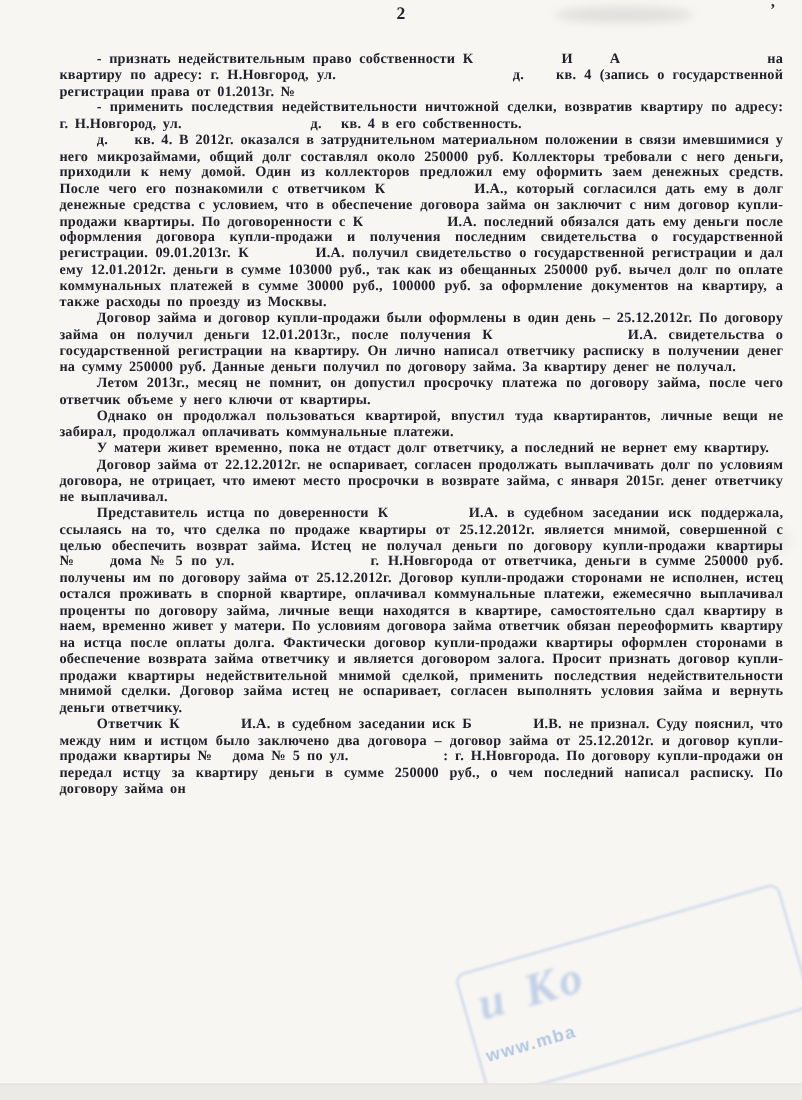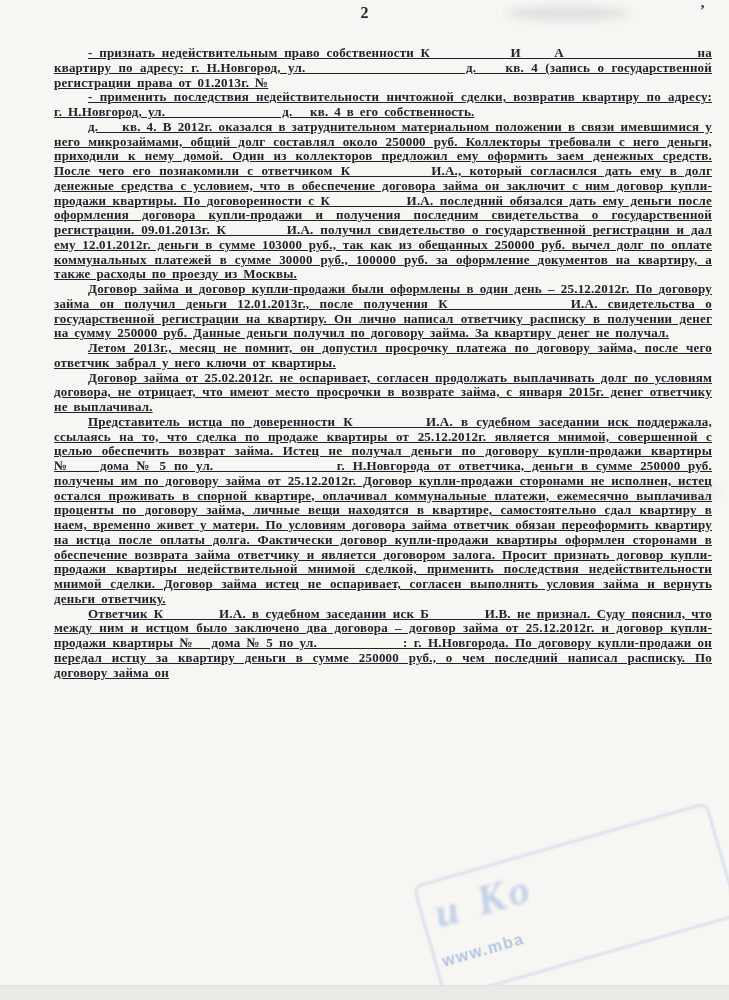--- a/index.html
+++ b/index.html
@@ -17,21 +17,21 @@
     color:#23232d;
   }
   .text-block{
     position:absolute;left:54px;top:46px;width:658px;
     font-weight:bold;
     font-size:13px;line-height:14.75px;
     letter-spacing:0.2px;word-spacing:2.4px;
     color:#22222c;
     text-align:justify;
   }
-  .text-block p{margin:0;text-indent:34px;text-decoration:underline;}
+  .text-block p{margin:0;text-indent:34px;}
   
   .smudge-top{
     position:absolute;left:505px;top:6px;width:125px;height:15px;
     background:rgba(140,140,138,0.20);
     border-radius:50%;
     filter:blur(4px);
   }
   .smudge-mid{
     position:absolute;left:660px;top:478px;width:60px;height:26px;
     background:rgba(150,150,148,0.10);
@@ -86,22 +86,24 @@
 
   <div class="smudge-top"></div>
   <div class="smudge-mid"></div>
   <div class="corner-mark">’</div>
 
   <div class="text-block">
     <p>- признать недействительным право собственности К&nbsp;&nbsp;&nbsp;&nbsp;&nbsp;&nbsp;&nbsp;&nbsp;&nbsp;&nbsp;&nbsp;&nbsp;И&nbsp;&nbsp;&nbsp;&nbsp;&nbsp;А&nbsp;&nbsp;&nbsp;&nbsp;&nbsp;&nbsp;&nbsp;&nbsp;&nbsp;&nbsp;&nbsp;&nbsp;&nbsp;&nbsp;&nbsp;&nbsp;&nbsp;&nbsp;&nbsp;&nbsp;на квартиру по адресу: г. Н.Новгород, ул.&nbsp;&nbsp;&nbsp;&nbsp;&nbsp;&nbsp;&nbsp;&nbsp;&nbsp;&nbsp;&nbsp;&nbsp;&nbsp;&nbsp;&nbsp;&nbsp;&nbsp;&nbsp;&nbsp;&nbsp;&nbsp;&nbsp;д.&nbsp;&nbsp;&nbsp;&nbsp;кв. 4 (запись о государственной регистрации права от 01.2013г. №</p>
     <p>- применить последствия недействительности ничтожной сделки, возвратив квартиру по адресу: г. Н.Новгород, ул.&nbsp;&nbsp;&nbsp;&nbsp;&nbsp;&nbsp;&nbsp;&nbsp;&nbsp;&nbsp;&nbsp;&nbsp;&nbsp;&nbsp;&nbsp;&nbsp;&nbsp;&nbsp;&nbsp;&nbsp;д.&nbsp;&nbsp;&nbsp;кв. 4 в его собственность.</p>
     <p>д.&nbsp;&nbsp;&nbsp;&nbsp;кв. 4. В 2012г. оказался в затруднительном материальном положении в связи имевшимися у него микрозаймами, общий долг составлял около 250000 руб. Коллекторы требовали с него деньги, приходили к нему домой. Один из коллекторов предложил ему оформить заем денежных средств. После чего его познакомили с ответчиком К&nbsp;&nbsp;&nbsp;&nbsp;&nbsp;&nbsp;&nbsp;&nbsp;&nbsp;&nbsp;И.А., который согласился дать ему в долг денежные средства с условием, что в обеспечение договора займа он заключит с ним договор купли-продажи квартиры. По договоренности с К&nbsp;&nbsp;&nbsp;&nbsp;&nbsp;&nbsp;&nbsp;&nbsp;&nbsp;&nbsp;&nbsp;&nbsp;И.А. последний обязался дать ему деньги после оформления договора купли-продажи и получения последним свидетельства о государственной регистрации. 09.01.2013г. К&nbsp;&nbsp;&nbsp;&nbsp;&nbsp;&nbsp;&nbsp;&nbsp;&nbsp;И.А. получил свидетельство о государственной регистрации и дал ему 12.01.2012г. деньги в сумме 103000 руб., так как из обещанных 250000 руб. вычел долг по оплате коммунальных платежей в сумме 30000 руб., 100000 руб. за оформление документов на квартиру, а также расходы по проезду из Москвы.</p>
     <p>Договор займа и договор купли-продажи были оформлены в один день – 25.12.2012г.  По договору займа он получил деньги 12.01.2013г., после получения К&nbsp;&nbsp;&nbsp;&nbsp;&nbsp;&nbsp;&nbsp;&nbsp;&nbsp;&nbsp;&nbsp;&nbsp;И.А. свидетельства о государственной регистрации на квартиру.  Он лично написал ответчику расписку в получении денег на сумму 250000 руб. Данные деньги получил по договору займа. За квартиру денег не получал.</p>
-    <p>Летом 2013г.,  месяц не помнит,  он допустил  просрочку платежа по договору займа, после чего ответчик забрал у него ключи от  квартиры.</p>
-    <p>Договор займа от 25.02.2012г. не оспаривает, согласен продолжать выплачивать долг по условиям договора, не отрицает, что имеют место просрочки в возврате займа, с января 2015г. денег  ответчику не выплачивал.</p>
+    <p>Летом 2013г.,  месяц не помнит,  он допустил  просрочку платежа по договору займа, после чего ответчик объеме у него ключи от  квартиры.</p>
+    <p>Однако он продолжал пользоваться квартирой, впустил туда квартирантов, личные вещи не забирал, продолжал оплачивать коммунальные платежи.</p>
+    <p>У матери живет временно, пока не отдаст долг ответчику, а  последний не вернет ему квартиру.</p>
+    <p>Договор займа от 22.12.2012г. не оспаривает, согласен продолжать выплачивать долг по условиям договора, не отрицает, что имеют место просрочки в возврате займа, с января 2015г. денег  ответчику не выплачивал.</p>
     <p>Представитель истца по доверенности К&nbsp;&nbsp;&nbsp;&nbsp;&nbsp;&nbsp;&nbsp;&nbsp;&nbsp;И.А. в судебном заседании иск поддержала, ссылаясь на то, что сделка по продаже квартиры от 25.12.2012г. является мнимой, совершенной с целью обеспечить возврат займа. Истец не получал деньги по договору купли-продажи квартиры №&nbsp;&nbsp;&nbsp;&nbsp;дома № 5 по ул.&nbsp;&nbsp;&nbsp;&nbsp;&nbsp;&nbsp;&nbsp;&nbsp;&nbsp;&nbsp;&nbsp;&nbsp;&nbsp;&nbsp;&nbsp;&nbsp;г. Н.Новгорода от ответчика, деньги в сумме 250000 руб. получены им по договору займа от 25.12.2012г.  Договор купли-продажи сторонами не исполнен, истец остался проживать в спорной квартире, оплачивал коммунальные платежи, ежемесячно выплачивал проценты по договору займа, личные вещи находятся в квартире, самостоятельно сдал квартиру в наем, временно живет у матери. По условиям договора займа  ответчик обязан переоформить квартиру на истца после оплаты долга.  Фактически договор купли-продажи квартиры оформлен сторонами в обеспечение возврата займа ответчику и является договором залога. Просит признать договор купли-продажи квартиры недействительной мнимой сделкой, применить последствия недействительности мнимой сделки. Договор займа истец не оспаривает, согласен выполнять условия займа и вернуть деньги ответчику.</p>
     <p>Ответчик К&nbsp;&nbsp;&nbsp;&nbsp;&nbsp;&nbsp;&nbsp;&nbsp;&nbsp;И.А. в судебном заседании иск Б&nbsp;&nbsp;&nbsp;&nbsp;&nbsp;&nbsp;&nbsp;&nbsp;&nbsp;И.В. не признал. Суду пояснил, что между ним и истцом было заключено два договора – договор займа от 25.12.2012г. и договор купли-продажи квартиры №&nbsp;&nbsp;&nbsp;дома № 5 по ул.&nbsp;&nbsp;&nbsp;&nbsp;&nbsp;&nbsp;&nbsp;&nbsp;&nbsp;&nbsp;&nbsp;&nbsp;&nbsp;&nbsp;: г. Н.Новгорода. По договору купли-продажи он передал истцу за квартиру деньги в сумме 250000 руб., о чем последний написал расписку. По договору займа он</p>
   </div>
 
   <div class="stamp">
     <div class="stamp-border"></div>
     <div class="stamp-large">и Ко</div>
     <div class="stamp-url">www.mba</div>
   </div>
 

